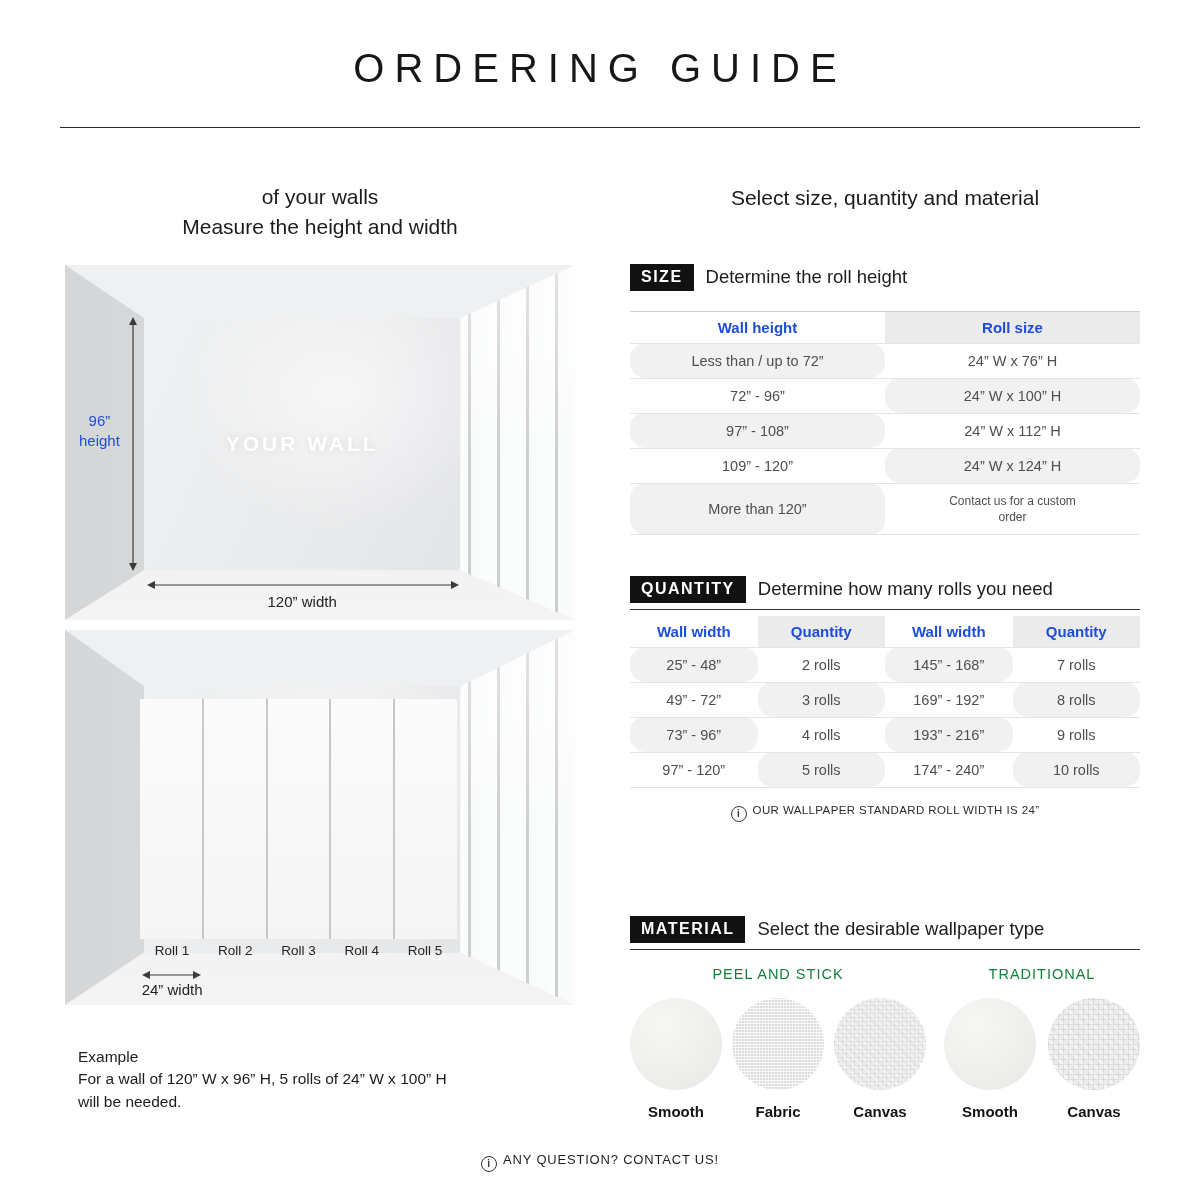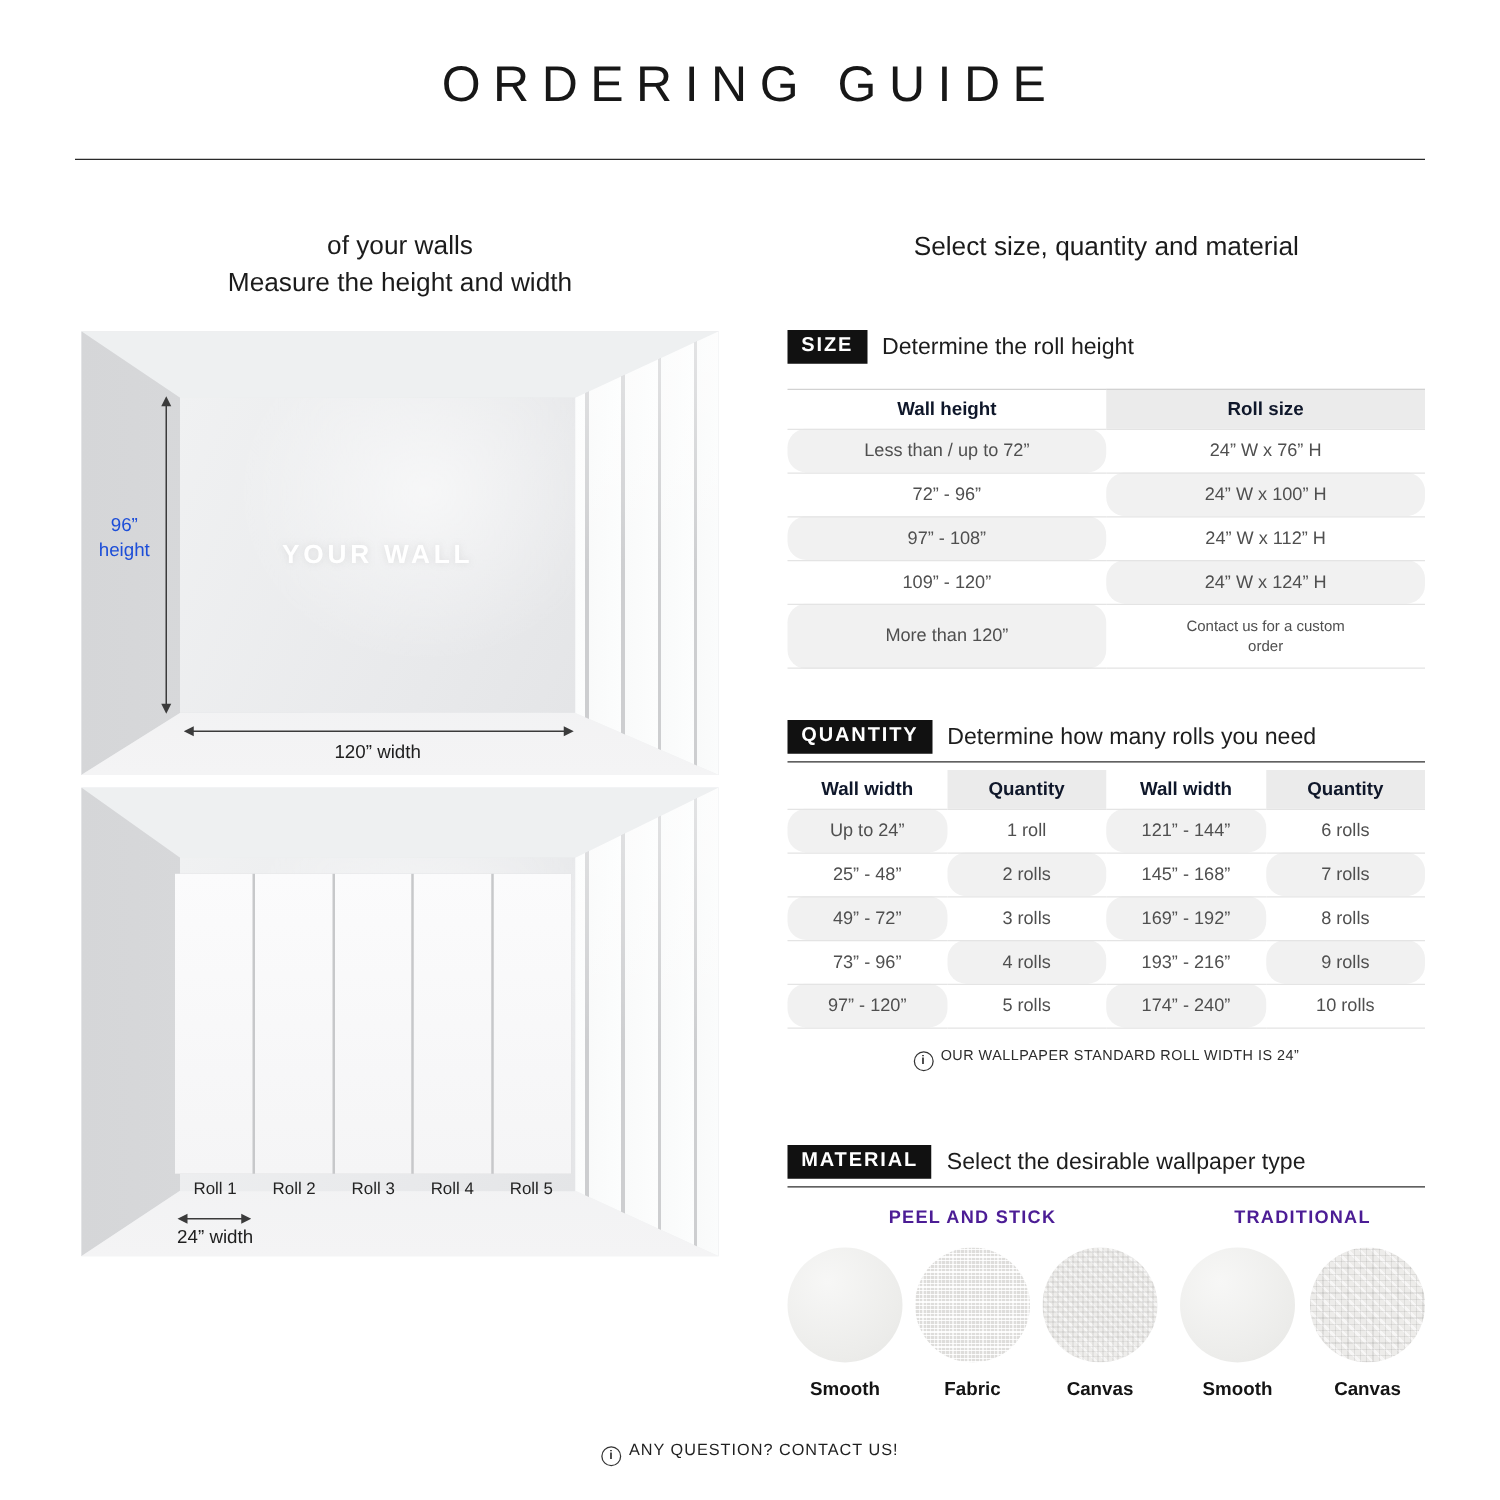--- a/index.html
+++ b/index.html
@@ -92,21 +92,21 @@
   .badge{
     background:#111111;color:#ffffff;font-size:16px;font-weight:600;
     letter-spacing:1.5px;padding:3px 11px;line-height:1.3;
   }
   .section-title{font-size:18.5px;font-weight:500;color:#1d1d1d;text-align:center;}
 
   table.tbl{width:100%;border-collapse:collapse;}
   #size-table{margin-top:20px;border-top:1px solid #d2d2d2;}
   #quantity-table{margin-top:6px;}
   .tbl tr{border-bottom:1px solid #e4e4e4;}
-  .tbl th{font-size:15px;font-weight:700;color:#0f172a;padding:7px 6px;text-align:center;}
+  .tbl th{font-size:15px;font-weight:700;color:#1d4ed8;padding:7px 6px;text-align:center;}
   .tbl td{font-size:14.5px;color:#4f4f4f;padding:9px 6px;text-align:center;border-radius:15px;}
   .tbl tr:nth-child(odd) > *:nth-child(even),
   .tbl tr:nth-child(even) > *:nth-child(odd){background:#f1f1f1;}
   .tbl tr:first-child > *:nth-child(even){background:#ebebeb;}
   #size-table th, #size-table td{width:50%;}
   #quantity-table th, #quantity-table td{width:25%;}
   .contact-wrap{display:inline-block;max-width:150px;font-size:12px;line-height:1.35;}
 
   .qty-note{
     margin-top:16px;text-align:center;font-size:11.5px;letter-spacing:0.4px;
@@ -115,21 +115,21 @@
   .info-icon{
     display:inline-block;width:14px;height:14px;border:1px solid #333;border-radius:50%;
     font-size:10px;line-height:14px;text-align:center;font-weight:600;color:#333;
     margin-right:6px;vertical-align:-3px;
   }
 
   
   .mat-groups{display:flex;justify-content:space-between;margin-top:16px;}
   .mat-group1{width:296px;}
   .mat-group2{width:196px;}
-  .mat-group-name{text-align:center;font-weight:700;font-size:14.5px;letter-spacing:1px;color:#4c1d95;}
+  .mat-group-name{text-align:center;font-weight:400;font-size:14.5px;letter-spacing:1px;color:#15803d;}
   .swatch-row{display:flex;justify-content:space-between;margin-top:16px;}
   .swatch{width:92px;display:flex;flex-direction:column;align-items:center;}
   .swatch-circle{width:92px;height:92px;border-radius:50%;}
   .tex-smooth{background:radial-gradient(circle at 35% 30%,#f7f7f6 0%,#ececea 70%,#e6e6e4 100%);}
   .tex-fabric{
     background-color:#f0efed;
     background-image:
       repeating-linear-gradient(0deg,rgba(255,255,255,0.85) 0 1px,rgba(0,0,0,0.04) 1px 3px),
       repeating-linear-gradient(90deg,rgba(255,255,255,0.85) 0 1px,rgba(0,0,0,0.04) 1px 3px);
   }
@@ -212,20 +212,25 @@
       <span>Roll 5</span>
     </div>
     <svg class="dim-svg" viewBox="0 0 510 375" preserveAspectRatio="none">
       <line class="dim-line" x1="82" y1="345" x2="131" y2="345"></line>
       <polygon class="dim-tip" points="77,345 85,341 85,349"></polygon>
       <polygon class="dim-tip" points="136,345 128,341 128,349"></polygon>
     </svg>
     <div class="width-label-24">24” width</div>
   </div>
 
+  <div class="example">
+    <div>Example</div>
+    <div>For a wall of 120” W x 96” H, 5 rolls of 24” W x 100” H</div>
+    <div>will be needed.</div>
+  </div>
 
   <div class="right-heading">Select size, quantity and material</div>
 
   <div class="section" id="size-section">
     <div class="section-head">
       <span class="badge">SIZE</span>
       <span class="section-title">Determine the roll height</span>
     </div>
     <table class="tbl" id="size-table">
       <tbody>
@@ -262,26 +267,20 @@
       <span class="badge">QUANTITY</span>
       <span class="section-title">Determine how many rolls you need</span>
     </div>
     <table class="tbl" id="quantity-table">
       <tbody>
         <tr>
           <th>Wall width</th>
           <th>Quantity</th>
           <th>Wall width</th>
           <th>Quantity</th>
-        </tr>
-        <tr>
-          <td>Up to 24”</td>
-          <td>1 roll</td>
-          <td>121” - 144”</td>
-          <td>6 rolls</td>
         </tr>
         <tr>
           <td>25” - 48”</td>
           <td>2 rolls</td>
           <td>145” - 168”</td>
           <td>7 rolls</td>
         </tr>
         <tr>
           <td>49” - 72”</td>
           <td>3 rolls</td>

